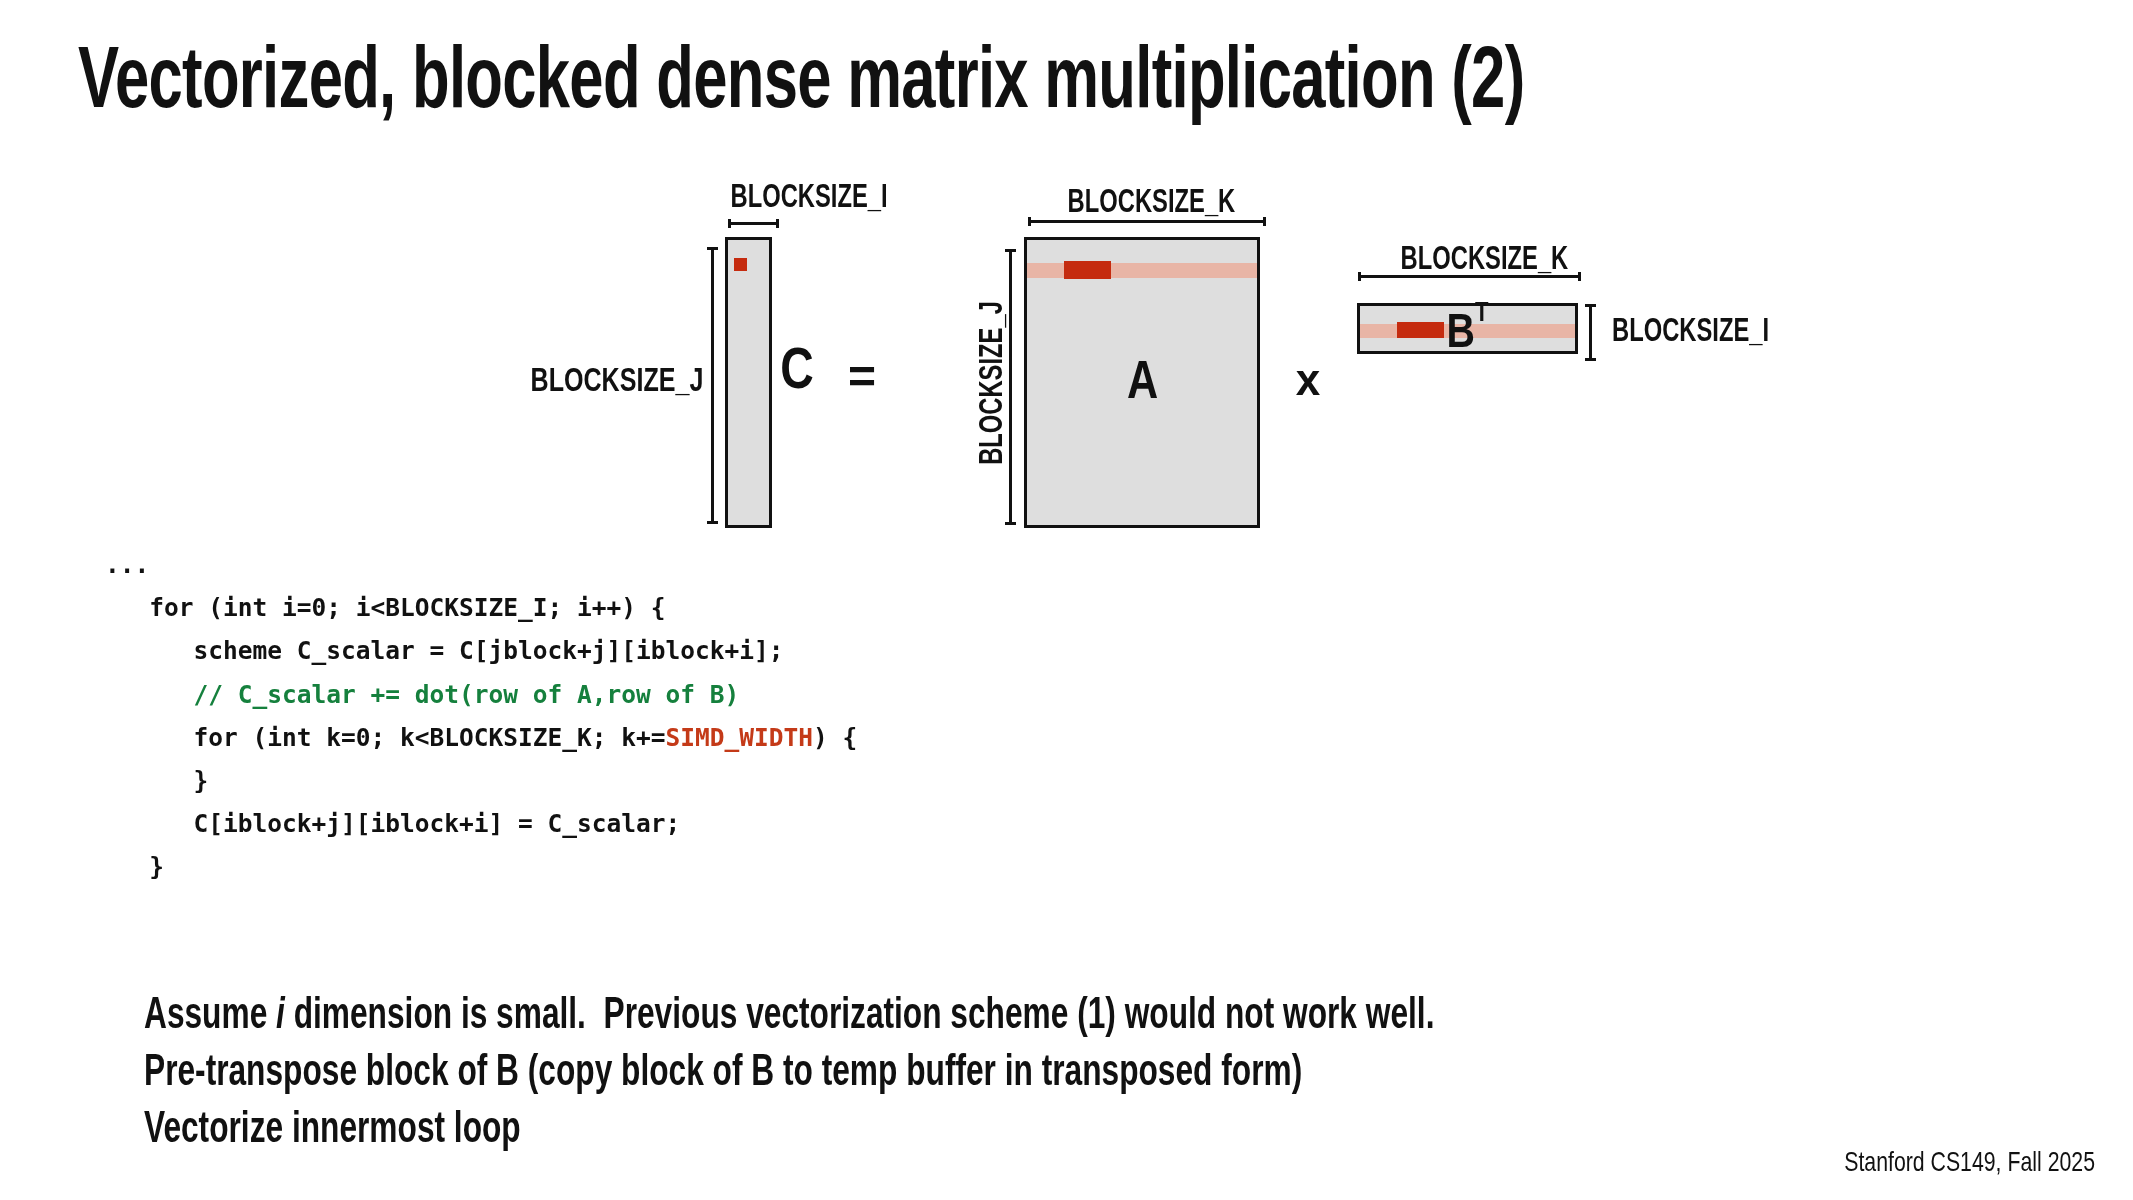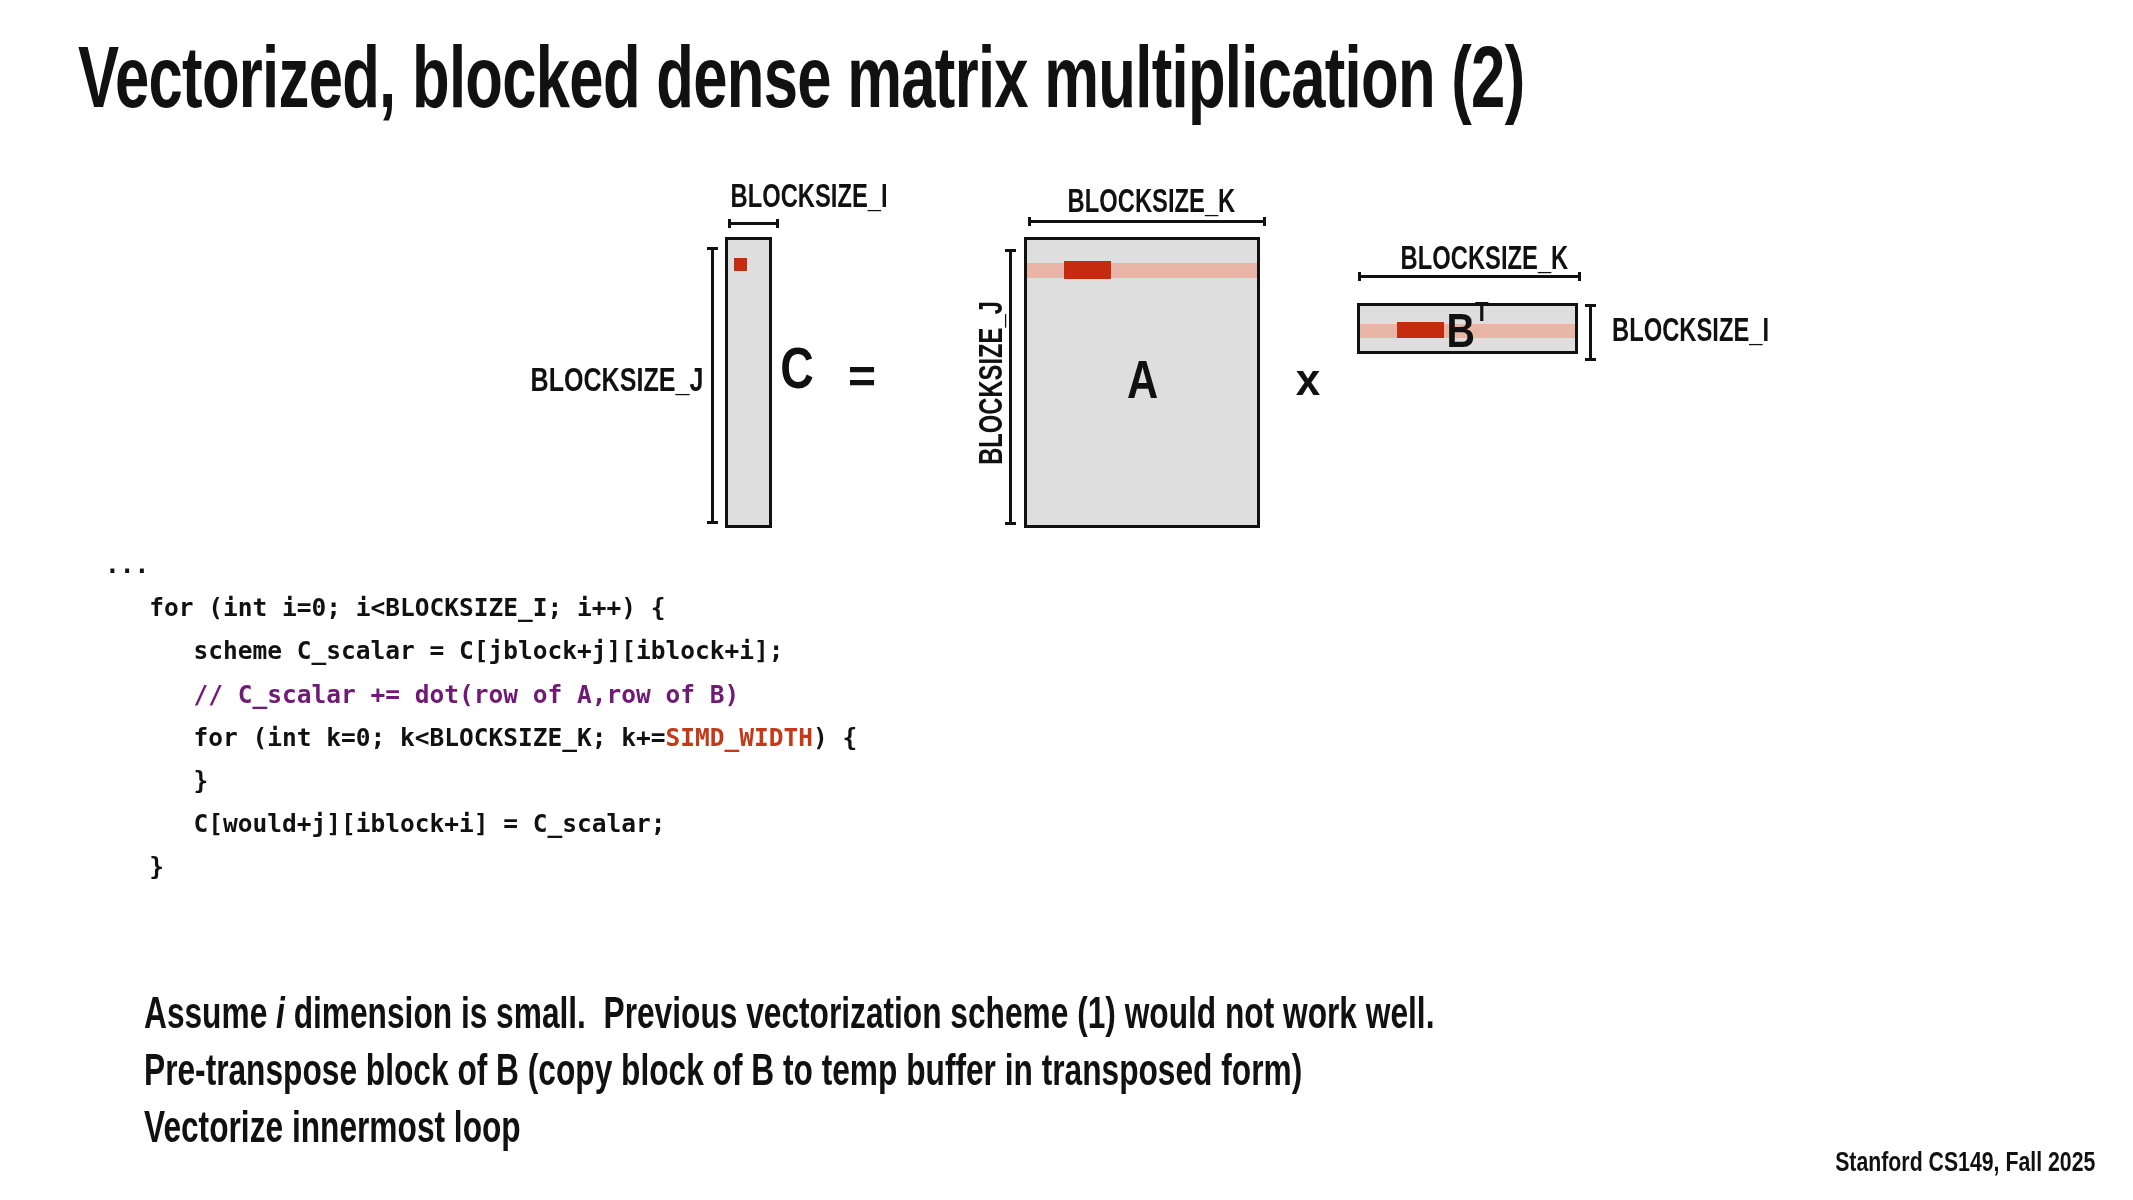--- a/index.html
+++ b/index.html
@@ -37,31 +37,31 @@
   #letter-a{left:1024px;top:348px;width:236px;font-size:54px;}
   #letter-b{left:1357px;top:303px;width:221px;height:51px;display:flex;align-items:flex-start;justify-content:center;font-size:48px;font-weight:bold;}
   #letter-b sup{font-size:27px;transform:translateY(-9px);display:inline-block;}
   #op-eq{left:833px;top:349px;width:58px;font-size:48px;font-weight:bold;text-align:center;}
   #op-x{left:1280px;top:355px;width:56px;font-size:44px;font-weight:bold;text-align:center;}
 
   
   #code{left:105px;top:543px;font-family:"DejaVu Sans Mono",monospace;font-weight:bold;
         font-size:24.5px;line-height:43.2px;color:#111;}
   .code-line{white-space:pre;}
-  .tok-comment{color:#701a75;}
+  .tok-comment{color:#15803d;}
   .tok-red{color:#c43a18;}
 
   
   #notes{left:100px;top:984px;font-size:44px;font-weight:bold;line-height:57px;}
   .note-line{white-space:pre;margin-left:44px;}
   .note-line .cond{transform:scaleX(0.72);}
   .ital{font-style:italic;}
 
   
-  #footer{right:38px;top:1146px;font-size:28px;font-weight:bold;text-align:center;white-space:nowrap;}
+  #footer{right:38px;top:1146px;font-size:28px;font-weight:normal;text-align:center;white-space:nowrap;}
 </style>
 </head>
 <body>
 
 <div id="title" class="abs">
   <span class="cond">Vectorized, blocked dense matrix multiplication (2)</span>
 </div>
 
 <div class="abs dlabel center" style="left:700px;top:178px;width:205px;">
   <span class="cond-c">BLOCKSIZE_I</span>
@@ -124,21 +124,21 @@
   <span class="cond">BLOCKSIZE_I</span>
 </div>
 
 <div class="abs" id="code">
   <div class="code-line"><span>...</span></div>
   <div class="code-line"><span>   for (int i=0; i&lt;BLOCKSIZE_I; i++) {</span></div>
   <div class="code-line"><span>      scheme C_scalar = C[jblock+j][iblock+i];</span></div>
   <div class="code-line"><span class="tok-comment">      // C_scalar += dot(row of A,row of B)</span></div>
   <div class="code-line"><span>      for (int k=0; k&lt;BLOCKSIZE_K; k+=</span><span class="tok-red">SIMD_WIDTH</span><span>) {</span></div>
   <div class="code-line"><span>      }</span></div>
-  <div class="code-line"><span>      C[would+j][iblock+i] = C_scalar;</span></div>
+  <div class="code-line"><span>      C[iblock+j][iblock+i] = C_scalar;</span></div>
   <div class="code-line"><span>   }</span></div>
 </div>
 
 <div class="abs" id="notes">
   <div class="note-line"><span class="cond"><span>Assume </span><span class="ital">i</span><span> dimension is small.  Previous vectorization scheme (1) would not work well.</span></span></div>
   <div class="note-line"><span class="cond">Pre-transpose block of B (copy block of B to temp buffer in transposed form)</span></div>
   <div class="note-line"><span class="cond">Vectorize innermost loop</span></div>
 </div>
 
 <div class="abs" id="footer">

